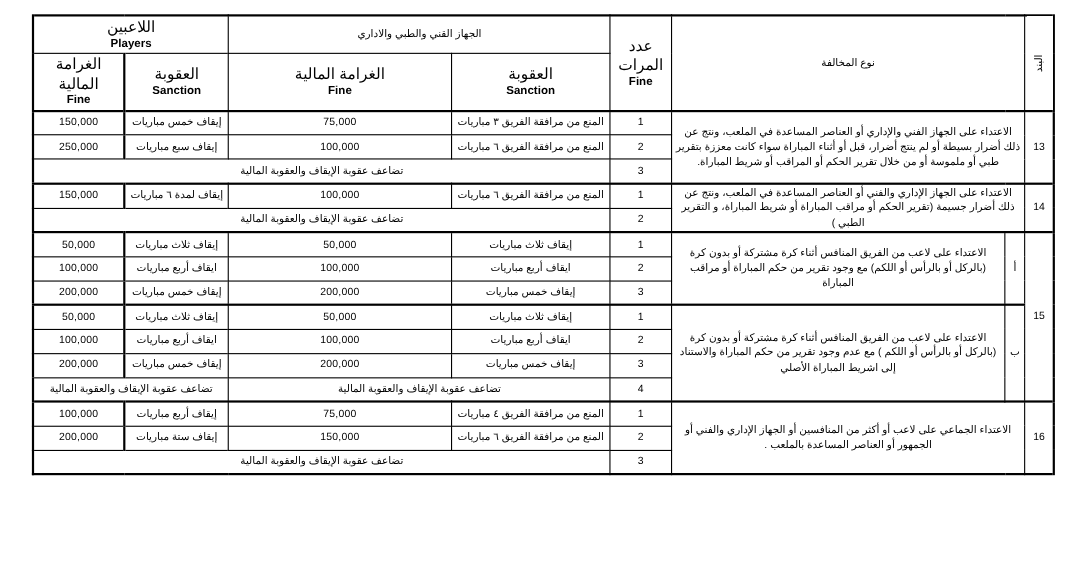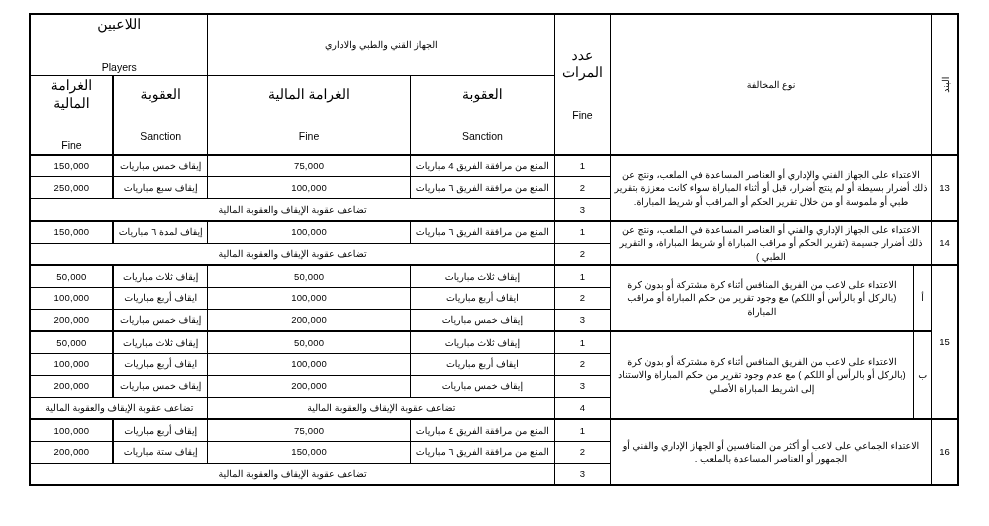--- a/index.html
+++ b/index.html
@@ -48,23 +48,22 @@
   }
   .hdr-ar {
     font-size: 14px;
     display: block;
     line-height: 1.25;
     font-weight: normal;
   }
   .hdr-en {
     font-size: 10.5px;
     display: block;
-    font-weight: normal;
+    font-weight: bold;
     line-height: 1.3;
-    margin-top: 27px;
   }
   .num {
     font-size: 11px;
     font-family: Liberation Sans, sans-serif;
     letter-spacing: 0.2px;
   }
   .times-cell {
     font-size: 11px;
     font-weight: bold;
   }
@@ -150,21 +149,21 @@
           <span class="hdr-ar">الغرامة المالية</span>
           <span class="hdr-en">Fine</span>
         </th>
       </tr>
     </thead>
     <tbody id="tbody">
         <tr class="row-h sep-top">
           <td class="bandnum thick-right" rowspan="3">13</td>
           <td class="desc" rowspan="3" colspan="2">الاعتداء على الجهاز الفني والإداري أو العناصر المساعدة في الملعب، ونتج عن ذلك أضرار بسيطة أو لم ينتج أضرار، قبل أو أثناء المباراة سواء كانت معززة بتقرير طبي أو ملموسة أو من خلال تقرير الحكم أو المراقب أو شريط المباراة.</td>
           <td class="times-cell num">1</td>
-          <td>المنع من مرافقة الفريق 4 مباريات</td>
+          <td>المنع من مرافقة الفريق ٣ مباريات</td>
           <td class="num">75,000</td>
           <td class="thick-left">إيقاف خمس مباريات</td>
           <td class="num">150,000</td>
         </tr>
         <tr class="row-h">
           <td class="times-cell num">2</td>
           <td>المنع من مرافقة الفريق ٦ مباريات</td>
           <td class="num">100,000</td>
           <td class="thick-left">إيقاف سبع مباريات</td>
           <td class="num">250,000</td>

